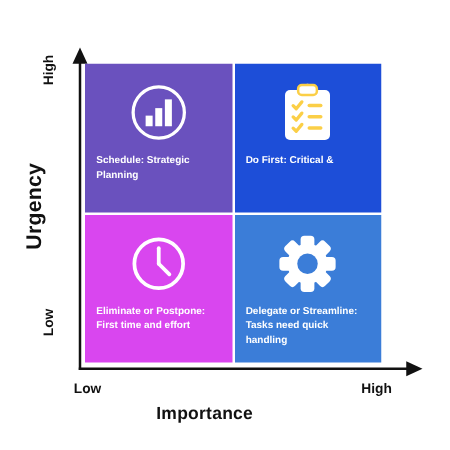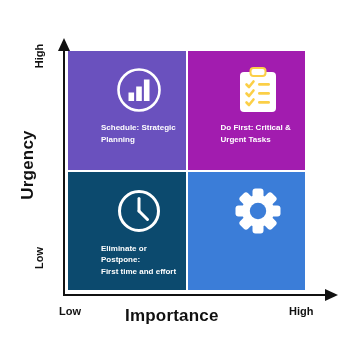--- a/index.html
+++ b/index.html
@@ -69,23 +69,23 @@
   }
   #y-axis-title {
     font-size: 17px;
     left: -22px;
     top: 155px;
     width: 100px;
     text-align: center;
     transform: rotate(-90deg);
   }
   #x-axis-title {
-    font-size: 17px;
+    font-size: 14px;
     left: 125px;
-    top: 306px;
+    top: 322px;
   }
   .axis-end-label {
     position: absolute;
     font-size: 11px;
     font-weight: bold;
     color: #111111;
     white-space: nowrap;
   }
   #y-label-high {
     left: 14px;
@@ -124,21 +124,20 @@
     grid-template-rows: 1fr 1fr;
     gap: 2px;
   }
   .quadrant {
     position: relative;
     overflow: hidden;
     display: flex;
     flex-direction: column;
     align-items: center;
     justify-content: flex-start;
-    padding-left: 24px;
   }
   .q-icon {
     margin-top: 13px;
     height: 52px;
     display: flex;
     align-items: center;
     justify-content: center;
   }
   .q-icon svg {
     display: block;
@@ -182,46 +181,45 @@
           <rect x="13.5" y="26.5" width="5.6" height="8.5" fill="#ffffff"></rect>
           <rect x="21.2" y="20.5" width="5.6" height="14.5" fill="#ffffff"></rect>
           <rect x="28.9" y="13.5" width="5.6" height="21.5" fill="#ffffff"></rect>
         </svg>
       </div>
       <div class="q-text">
         <span class="line">Schedule: Strategic Planning</span>
       </div>
     </div>
 
-    <div class="quadrant" style="background:#a21caf">
+    <div class="quadrant" style="background:#1d4ed8">
       <div class="q-icon">
         <svg width="42" height="48" viewBox="0 0 42 48" aria-hidden="true">
           <rect x="3" y="6" width="36" height="40" rx="4" fill="#FFFFFF"></rect>
           <rect x="13.5" y="2" width="15" height="8" rx="3" fill="#FFFFFF"></rect>
           <circle cx="21" cy="3.5" r="2.6" fill="#FFFFFF"></circle>
           <rect x="13.5" y="2" width="15" height="8" rx="3" fill="none" stroke="#FBCF47" stroke-width="2"></rect>
           <g stroke="#FBCF47" stroke-width="2.6" fill="none" stroke-linecap="round" stroke-linejoin="round">
             <polyline points="9.5,18.5 12,21 16.5,15.5"></polyline>
             <polyline points="9.5,27.5 12,30 16.5,24.5"></polyline>
             <polyline points="9.5,36.5 12,39 16.5,33.5"></polyline>
           </g>
           <g fill="#FBCF47">
             <rect x="21" y="17" width="12" height="2.8" rx="1.4"></rect>
             <rect x="21" y="26" width="12" height="2.8" rx="1.4"></rect>
             <rect x="21" y="35" width="12" height="2.8" rx="1.4"></rect>
           </g>
         </svg>
       </div>
       <div class="q-text">
         <span class="line">Do First: Critical &amp;</span>
-        <span class="line">Urgent Tasks</span>
-      </div>
-    </div>
-
-    <div class="quadrant" style="background:#0c4a6e">
+      </div>
+    </div>
+
+    <div class="quadrant" style="background:#d946ef">
       <div class="q-icon">
         <svg width="46" height="46" viewBox="0 0 46 46" aria-hidden="true">
           <circle cx="23" cy="23" r="19.5" fill="none" stroke="#ffffff" stroke-width="3"></circle>
           <line x1="23" y1="23" x2="23" y2="10.5" stroke="#ffffff" stroke-width="3" stroke-linecap="round"></line>
           <line x1="23" y1="23" x2="31.5" y2="31.5" stroke="#ffffff" stroke-width="3" stroke-linecap="round"></line>
         </svg>
       </div>
       <div class="q-text">
         <span class="line">Eliminate or Postpone:</span>
         <span class="line">First time and effort</span>
@@ -234,16 +232,20 @@
           <g fill="#ffffff">
             <rect x="18.5" y="1.5" width="11" height="45" rx="3"></rect>
             <rect x="18.5" y="1.5" width="11" height="45" rx="3" transform="rotate(45 24 24)"></rect>
             <rect x="18.5" y="1.5" width="11" height="45" rx="3" transform="rotate(90 24 24)"></rect>
             <rect x="18.5" y="1.5" width="11" height="45" rx="3" transform="rotate(135 24 24)"></rect>
             <circle cx="24" cy="24" r="16"></circle>
           </g>
           <circle cx="24" cy="24" r="8.2" fill="#3B7DD8"></circle>
         </svg>
       </div>
+      <div class="q-text">
+        <span class="line">Delegate or Streamline:</span>
+        <span class="line">Tasks need quick handling</span>
+      </div>
     </div>
 
   </div>
 </div>
 
 </body></html>

